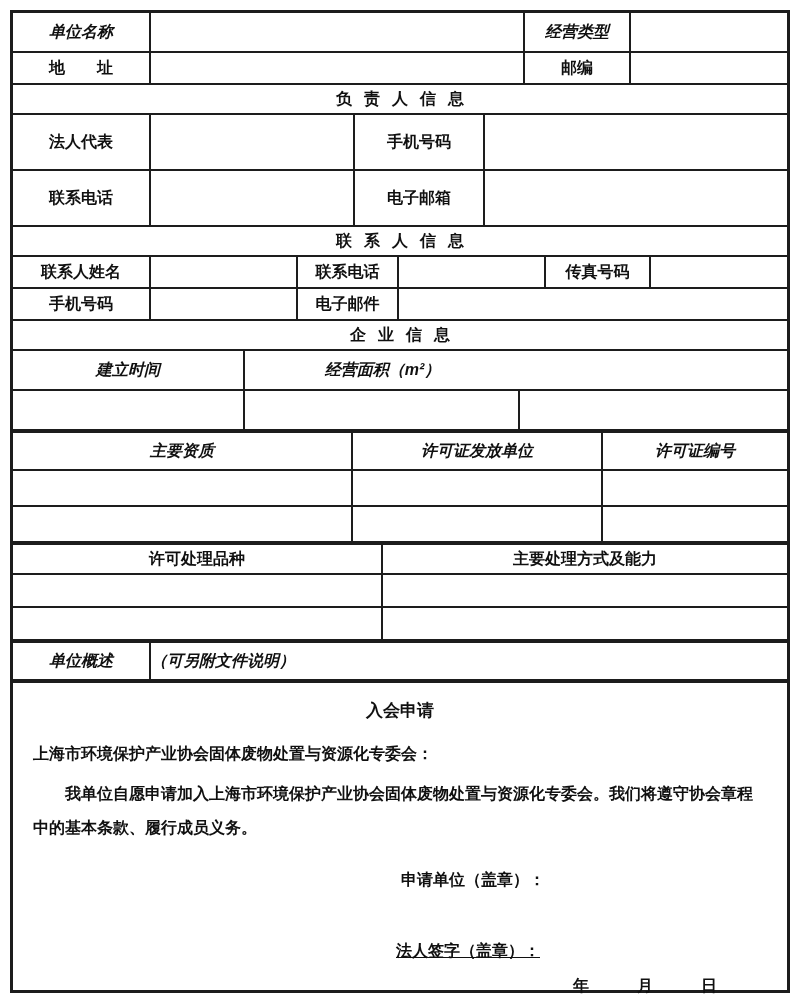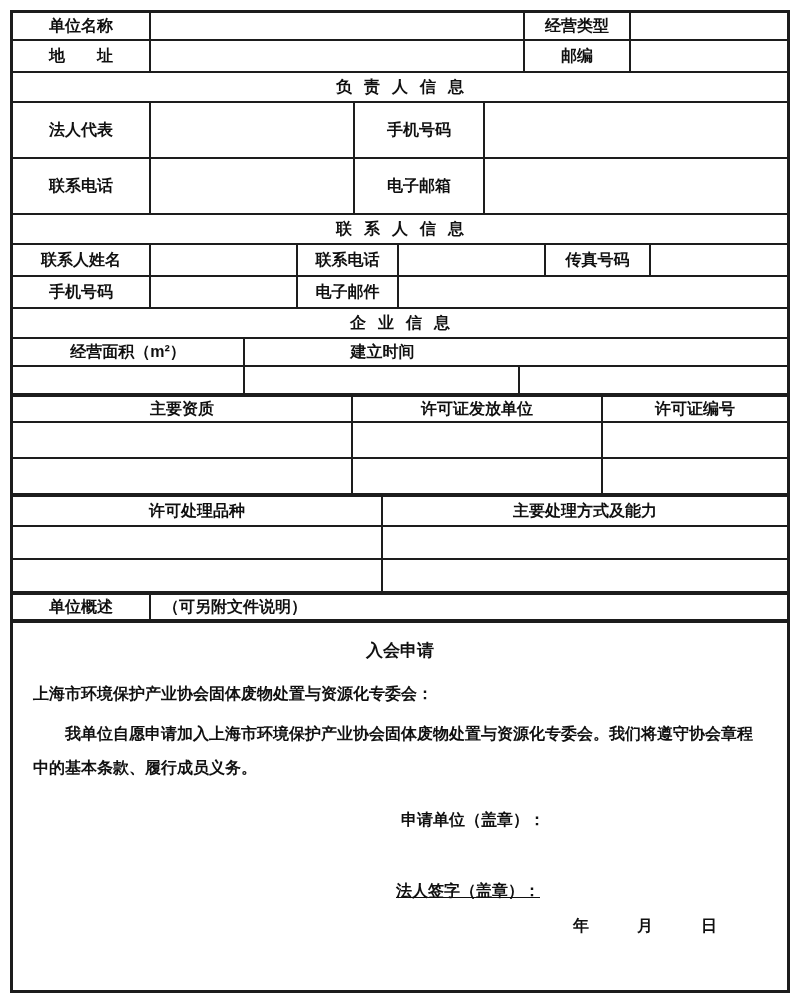--- a/index.html
+++ b/index.html
@@ -30,34 +30,34 @@
     border-bottom:2px solid var(--line);
   }
   .thick-top{border-top:2px solid var(--line);}
   .cell{
     border-right:2px solid var(--line);
     display:flex;align-items:center;justify-content:center;
     font-size:16px;font-weight:700;
     overflow:hidden;
   }
   .cell:last-child{border-right:0;}
-  .left-align{justify-content:flex-start;padding-left:12px;border-radius:16px;}
+  .left-align{justify-content:flex-start;padding-left:0;border-radius:16px;}
 
   
   .cols-basic{grid-template-columns:138px 374px 106px 1fr;}
   .cols-resp{grid-template-columns:138px 204px 130px 1fr;}
   .cols-cont1{grid-template-columns:138px 147px 101px 147px 105px 1fr;}
   .cols-cont2{grid-template-columns:138px 147px 101px 1fr;}
   .cols-ent{grid-template-columns:232px 275px 1fr;}
   .cols-qual{grid-template-columns:340px 250px 1fr;}
   .cols-perm{grid-template-columns:370px 1fr;}
   .cols-over{grid-template-columns:138px 1fr;}
 
   
-  .h40{height:28px;} .h38{height:32px;} .h30{height:30px;}
+  .h40{height:40px;font-style:italic;} .h38{height:32px;} .h30{height:30px;}
   .h45{height:56px;} .h36{height:36px;} .h33{height:33px;}
 
   
   .band{
     display:flex;
     padding:14px;
     border-bottom:2px solid var(--line);
   }
   .band-fill{
     flex:1;background:var(--band);
@@ -136,22 +136,22 @@
       <div class="cell"></div>
       <div class="cell">电子邮件</div>
       <div class="cell"></div>
     </div>
 
     <div class="band h30">
       <div class="band-fill">企业信息</div>
     </div>
 
     <div class="row cols-ent h40">
+      <div class="cell">建立时间</div>
       <div class="cell">经营面积（m²）</div>
-      <div class="cell">建立时间</div>
     </div>
     <div class="row cols-ent h40">
       <div class="cell"></div>
       <div class="cell"></div>
       <div class="cell"></div>
     </div>
 
     <div class="row cols-qual h40 thick-top">
       <div class="cell">主要资质</div>
       <div class="cell">许可证发放单位</div>

